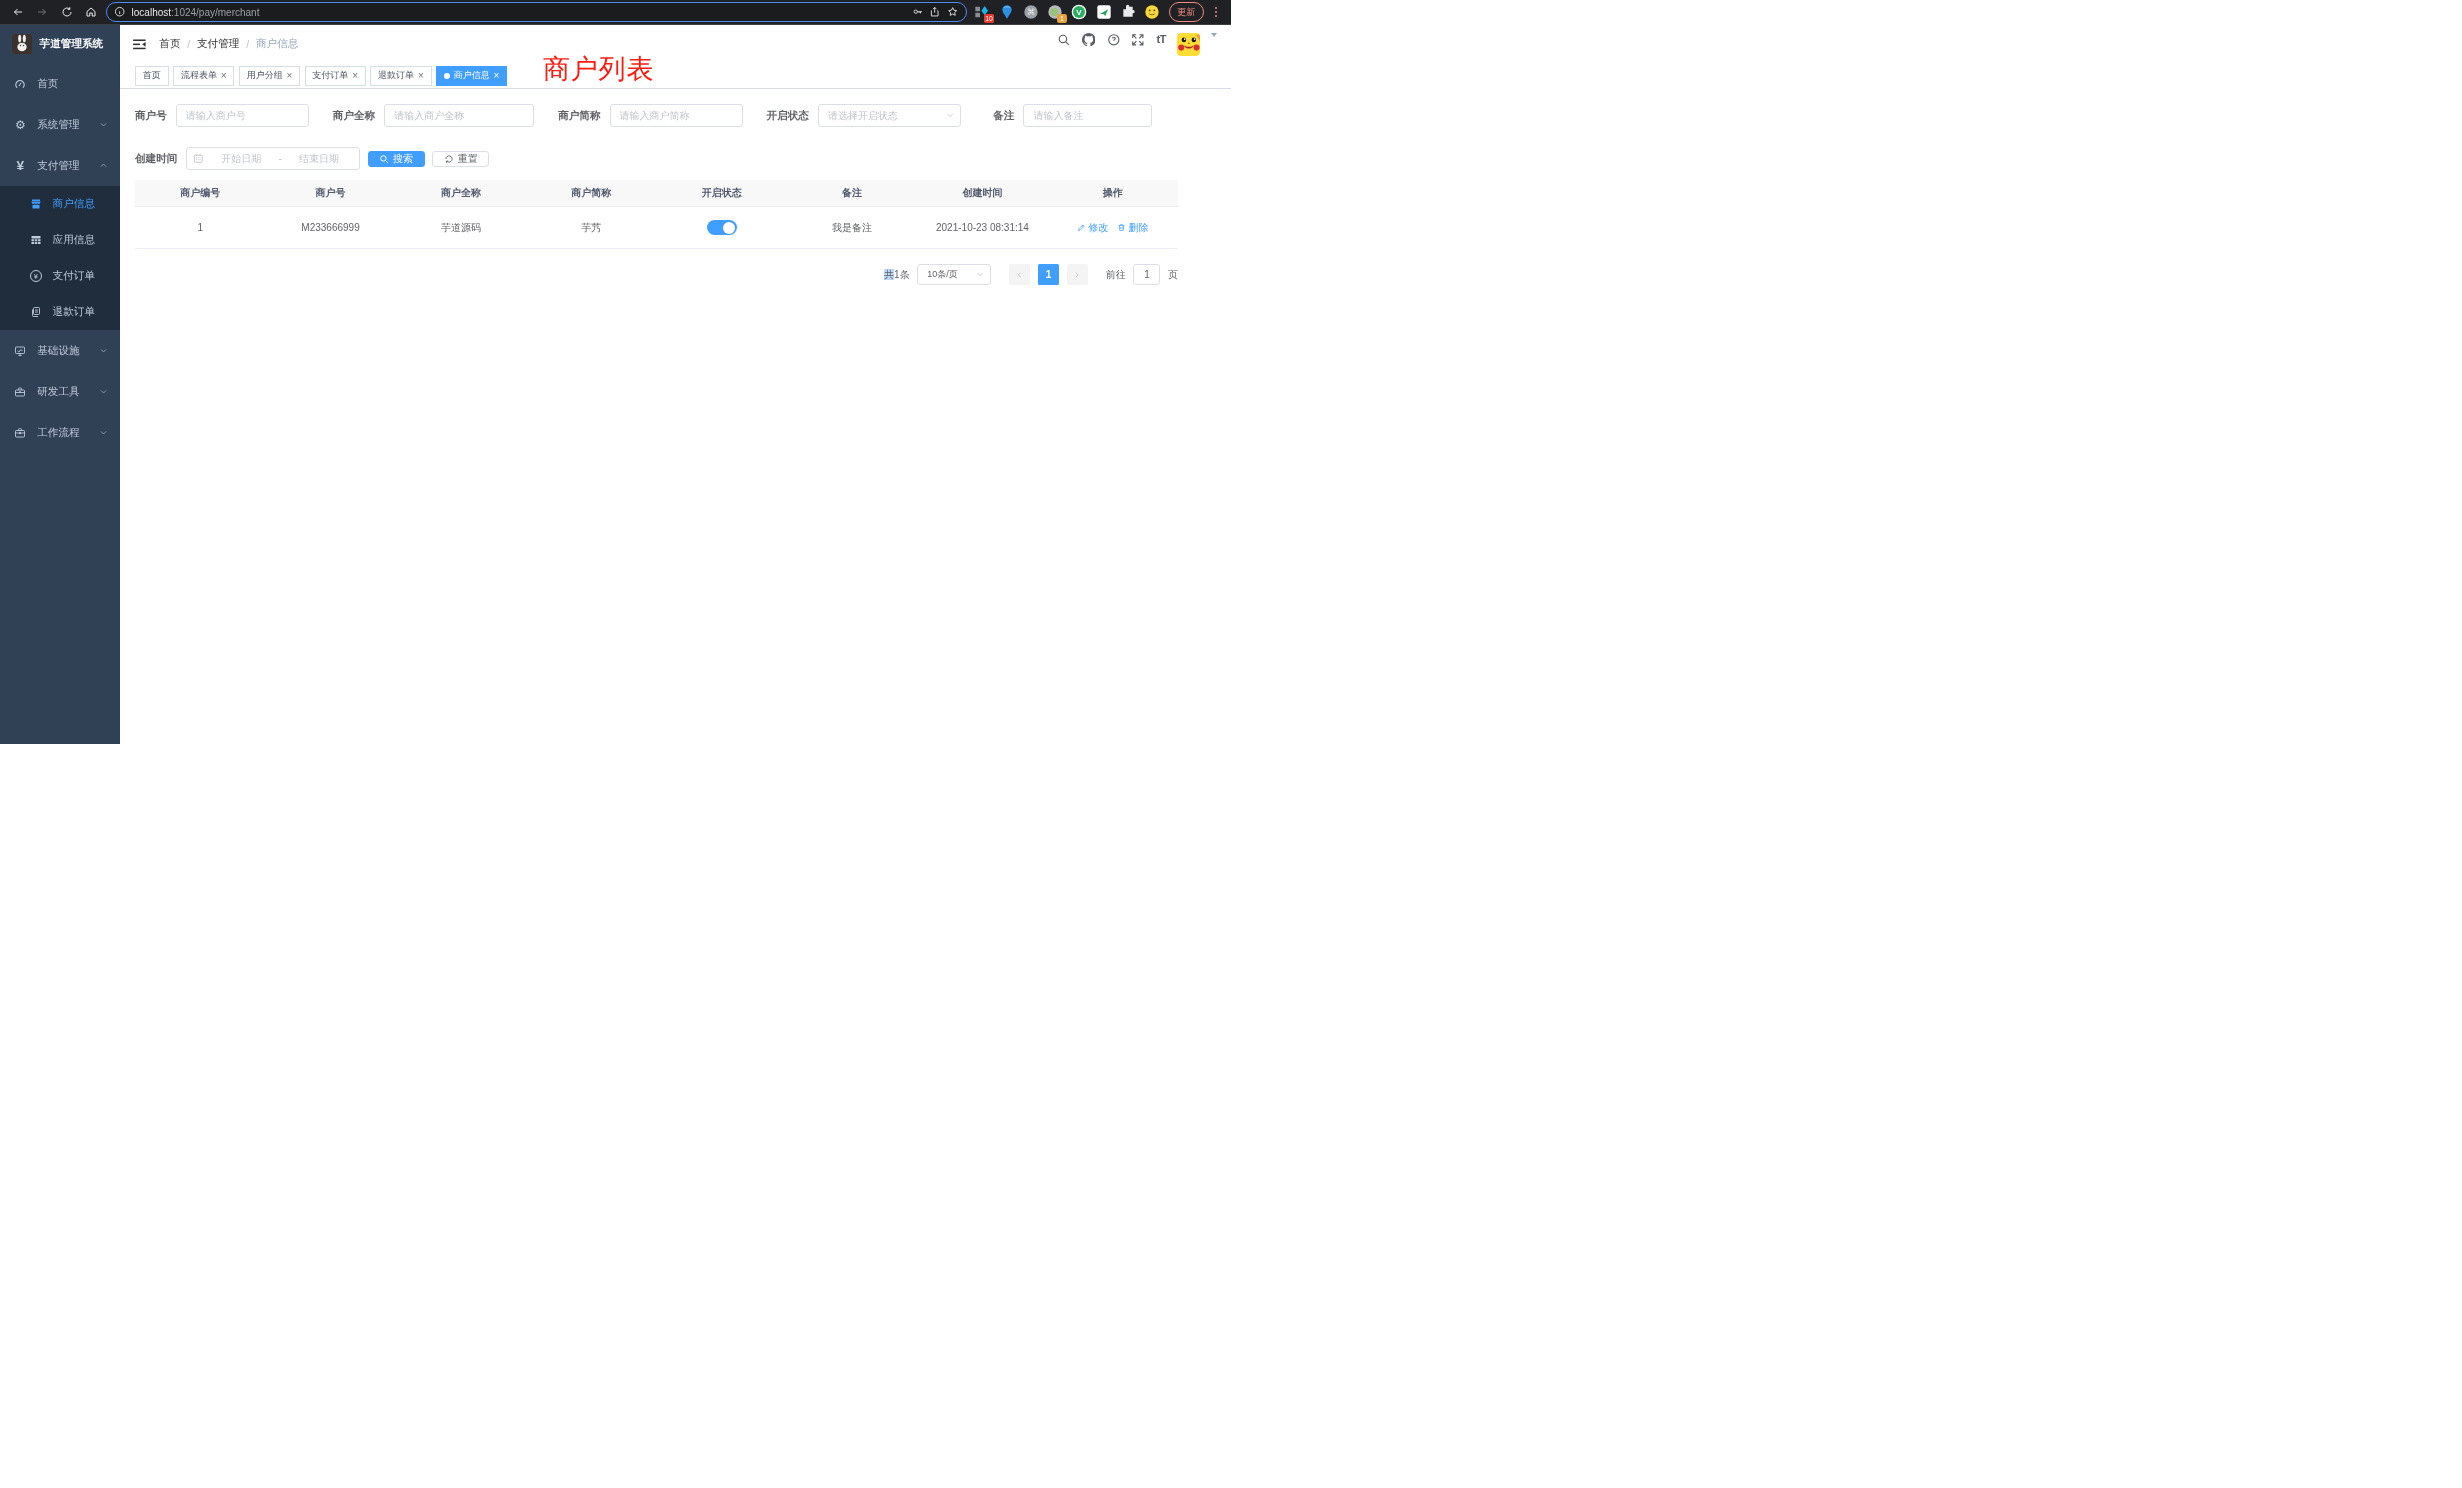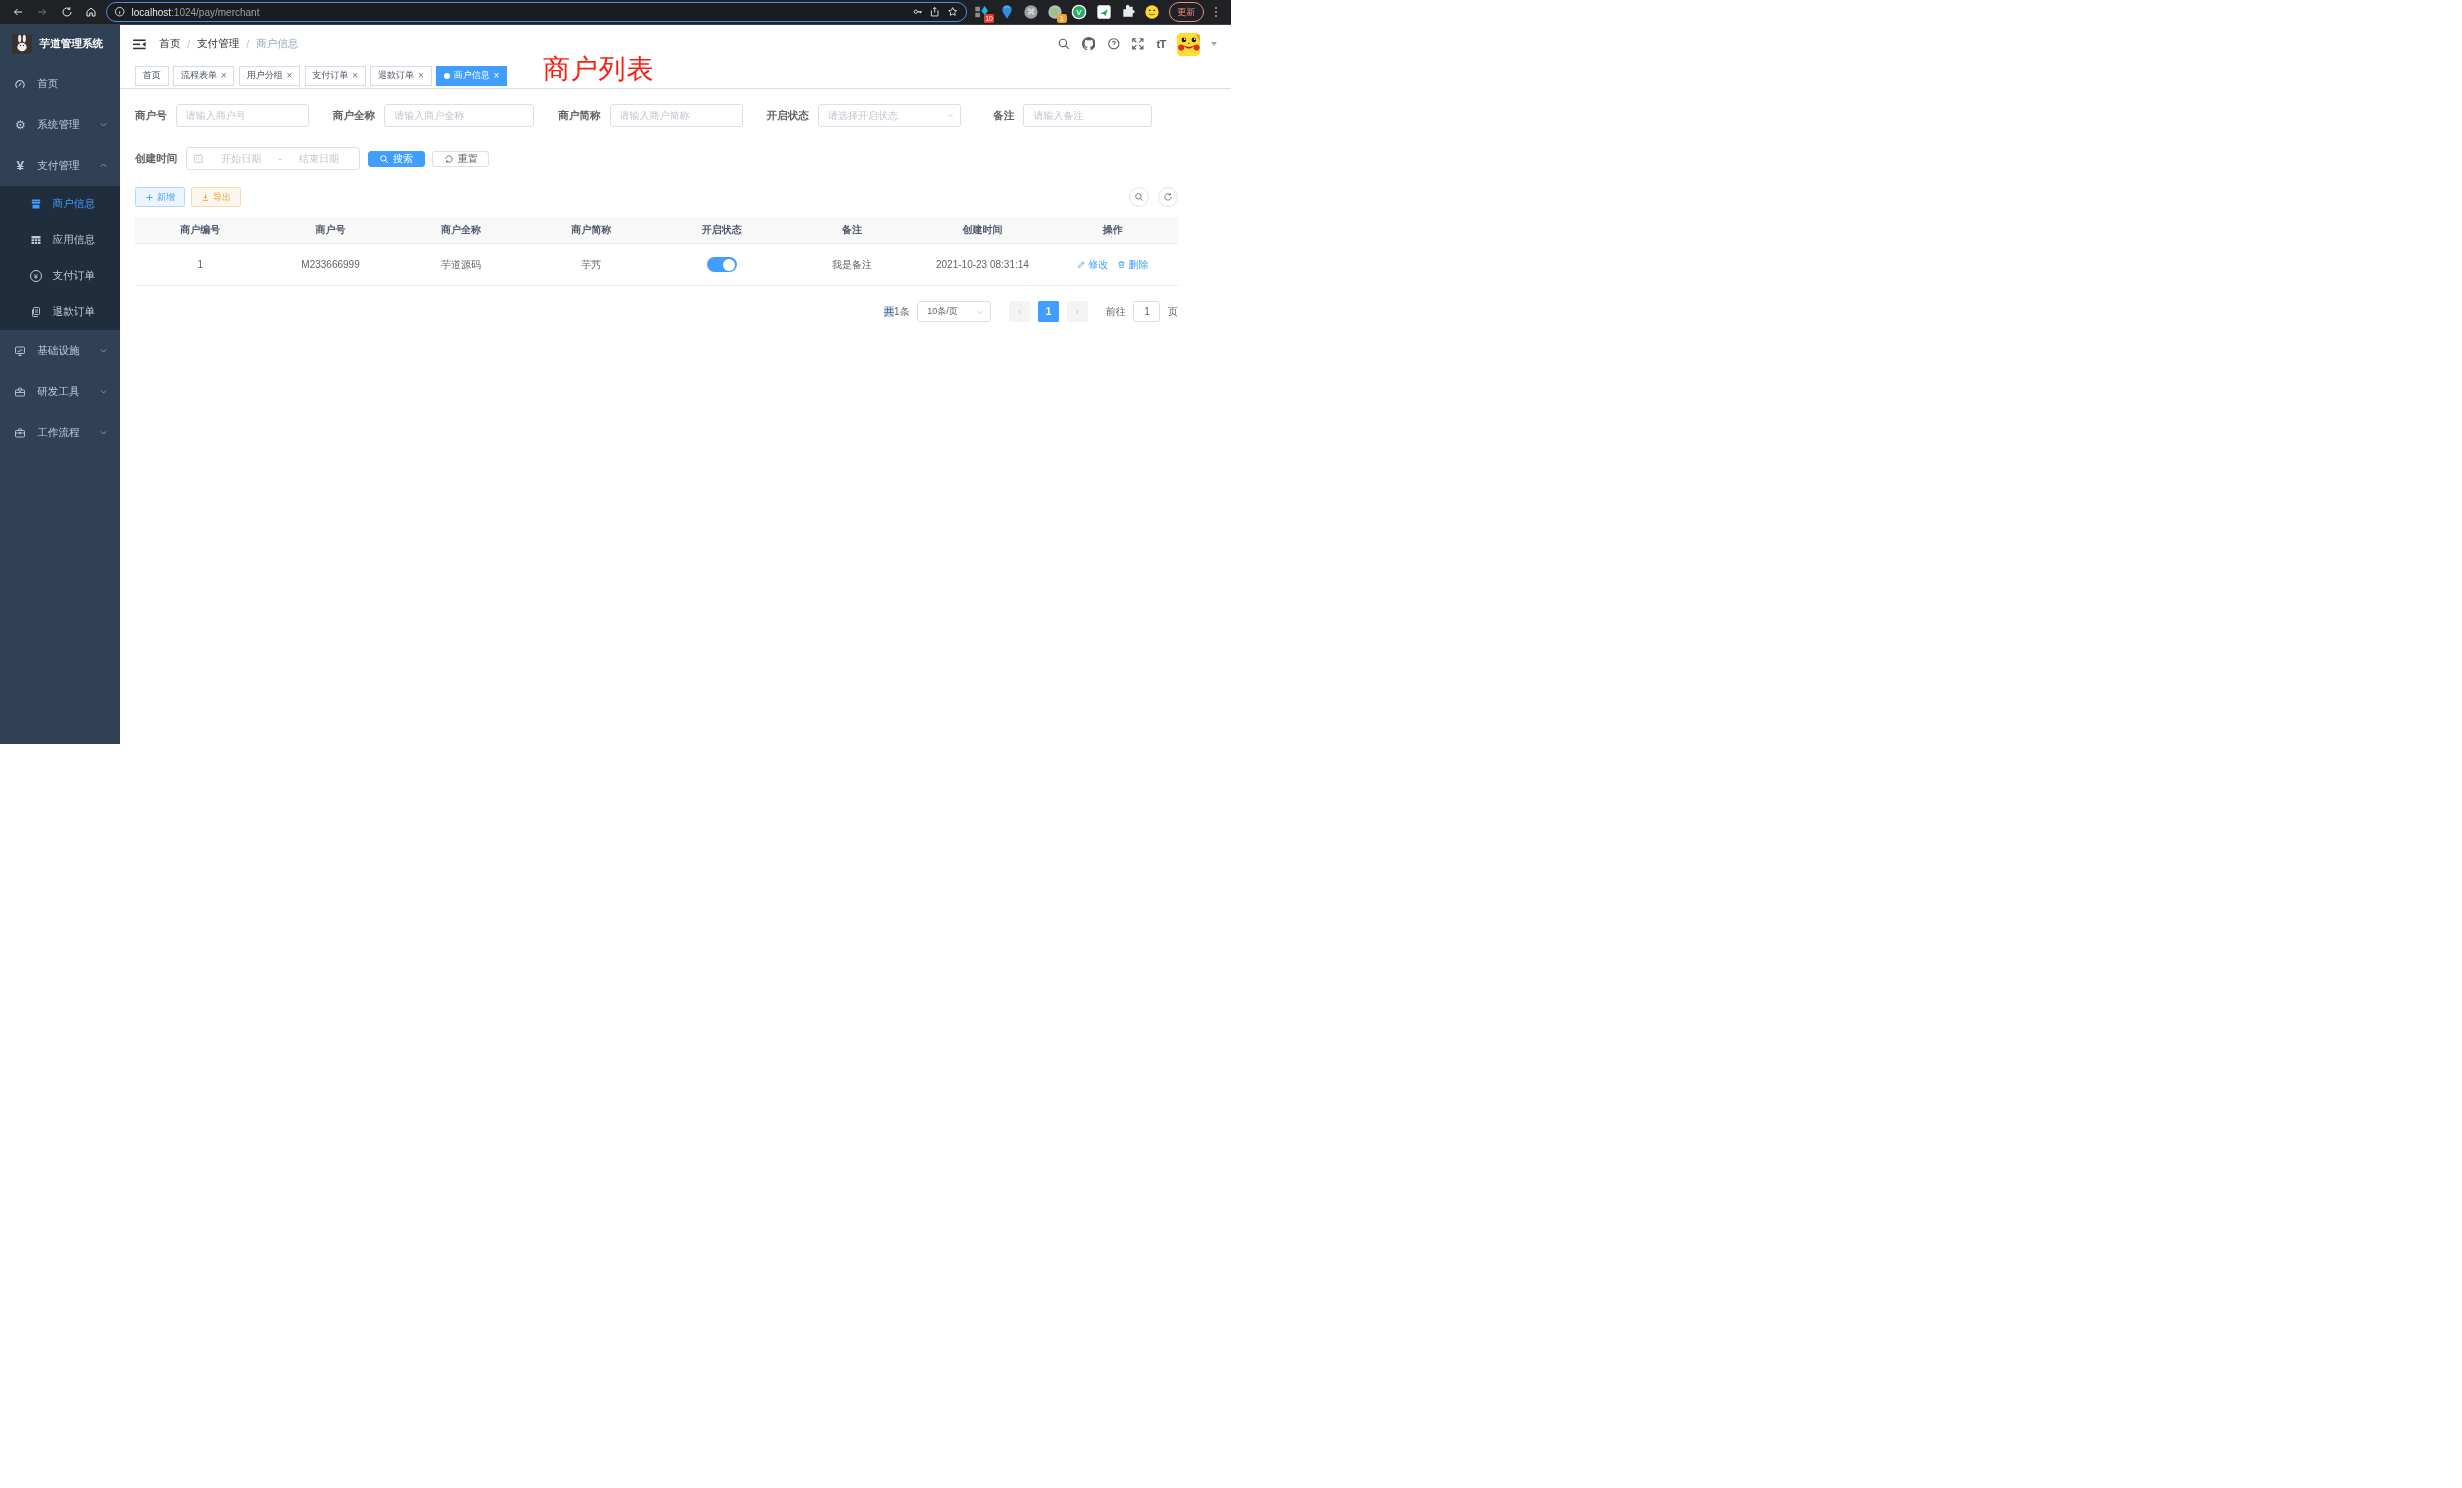--- a/index.html
+++ b/index.html
@@ -51,21 +51,21 @@
 
   .main{flex:1;display:flex;flex-direction:column;min-width:0;position:relative;background:#fff;}
 
   
   .navbar{height:38px;display:flex;align-items:center;padding:0 13.6px 0 10.6px;background:#fff;}
   .hamburger{width:16.7px;height:16.7px;margin-right:12px;display:flex;align-items:center;color:#303133;}
   .breadcrumb{display:flex;align-items:center;gap:6.8px;font-size:10.6px;}
   .bc-link{color:#303133;}
   .bc-sep{color:#c0c4cc;}
   .bc-current{color:#97a8be;}
-  .nav-right{margin-left:auto;display:flex;align-items:center;gap:11.4px;color:#5a5e66;}
+  .nav-right{margin-left:auto;display:flex;align-items:flex-start;gap:11.4px;color:#5a5e66;}
   .nav-ic{display:flex;align-items:center;justify-content:center;cursor:pointer;}
   .nav-ic svg{width:13.6px;height:13.6px;}
   .font-ic{font-size:11.4px;font-weight:700;color:#5a5e66;letter-spacing:-0.8px;}
   .avatar{width:23px;height:23px;border-radius:3.8px;overflow:hidden;}
   .caret-down{width:0;height:0;border-left:3.8px solid transparent;border-right:3.8px solid transparent;
     border-top:4.5px solid #97a8be;}
 
   
   .tags-bar{height:26px;display:flex;align-items:center;gap:4.5px;padding:0 15px;background:#fff;
     border-bottom:0.8px solid #d8dce5;box-shadow:0 0.8px 2.3px rgba(0,0,0,.08);}
@@ -538,47 +538,20 @@
           <span>搜索</span>
         </button>
         <button class="btn btn-reset">
           <svg viewBox="0 0 24 24" fill="none" stroke="currentColor" stroke-width="2.2">
               <path d="M4.5 12a7.5 7.5 0 1 1 2.2 5.3M6 21v-4h4"></path>
             </svg>
           <span>重置</span>
         </button>
       </div>
 
-      <div class="action-row">
-        <button class="btn-mini btn-add">
-          <svg viewBox="0 0 24 24" fill="none" stroke="currentColor" stroke-width="2.4">
-              <path d="M12 4v16M4 12h16"></path>
-            </svg>
-          <span>新增</span>
-        </button>
-        <button class="btn-mini btn-export">
-          <svg viewBox="0 0 24 24" fill="none" stroke="currentColor" stroke-width="2.4">
-              <path d="M12 4v10M7.5 10L12 14.5 16.5 10M5 19.5h14"></path>
-            </svg>
-          <span>导出</span>
-        </button>
-        <div class="right-tools">
-          <span class="circle-btn">
-            <svg viewBox="0 0 24 24" fill="none" stroke="currentColor" stroke-width="2">
-                <circle cx="10.5" cy="10.5" r="6.5"></circle>
-                <path d="M15.5 15.5L21 21"></path>
-              </svg>
-          </span>
-          <span class="circle-btn">
-            <svg viewBox="0 0 24 24" fill="none" stroke="currentColor" stroke-width="2">
-                <path d="M19.5 12a7.5 7.5 0 1 1-2.2-5.3M18 3v4h-4"></path>
-              </svg>
-          </span>
-        </div>
-      </div>
 
       <div class="table">
         <div class="t-head">
           <span class="cell">商户编号</span>
           <span class="cell">商户号</span>
           <span class="cell">商户全称</span>
           <span class="cell">商户简称</span>
           <span class="cell">开启状态</span>
           <span class="cell">备注</span>
           <span class="cell">创建时间</span>

